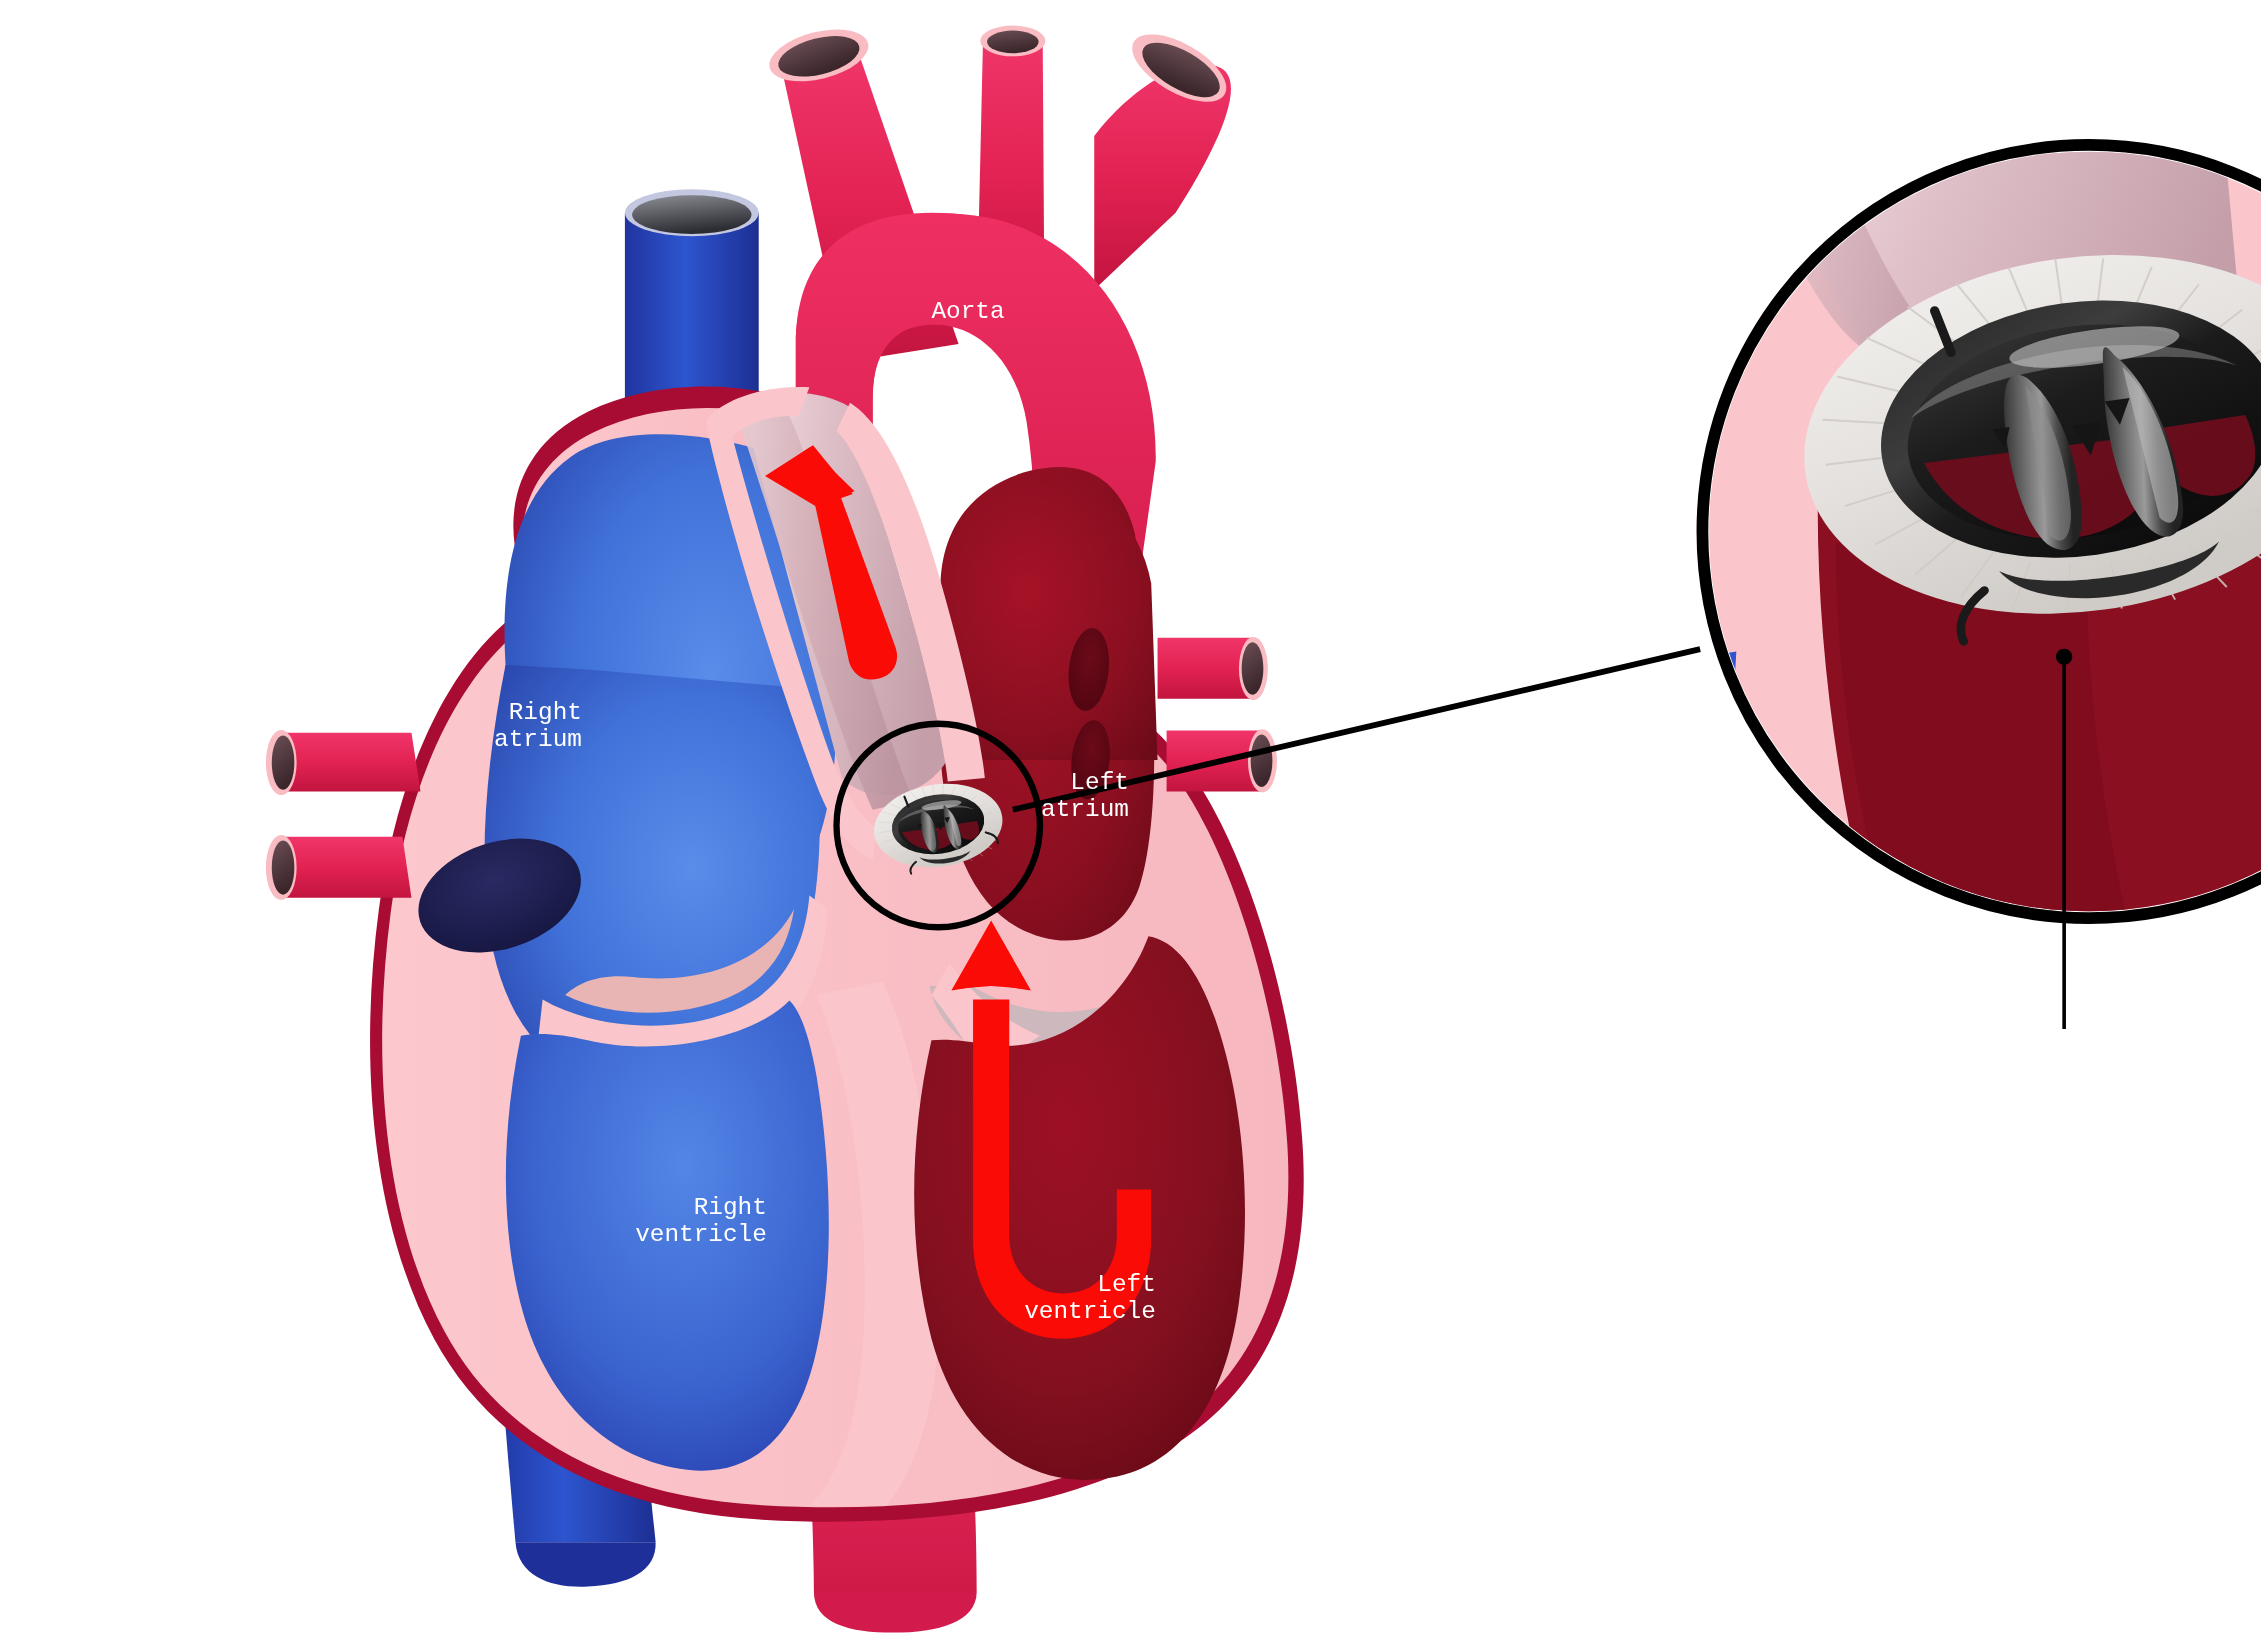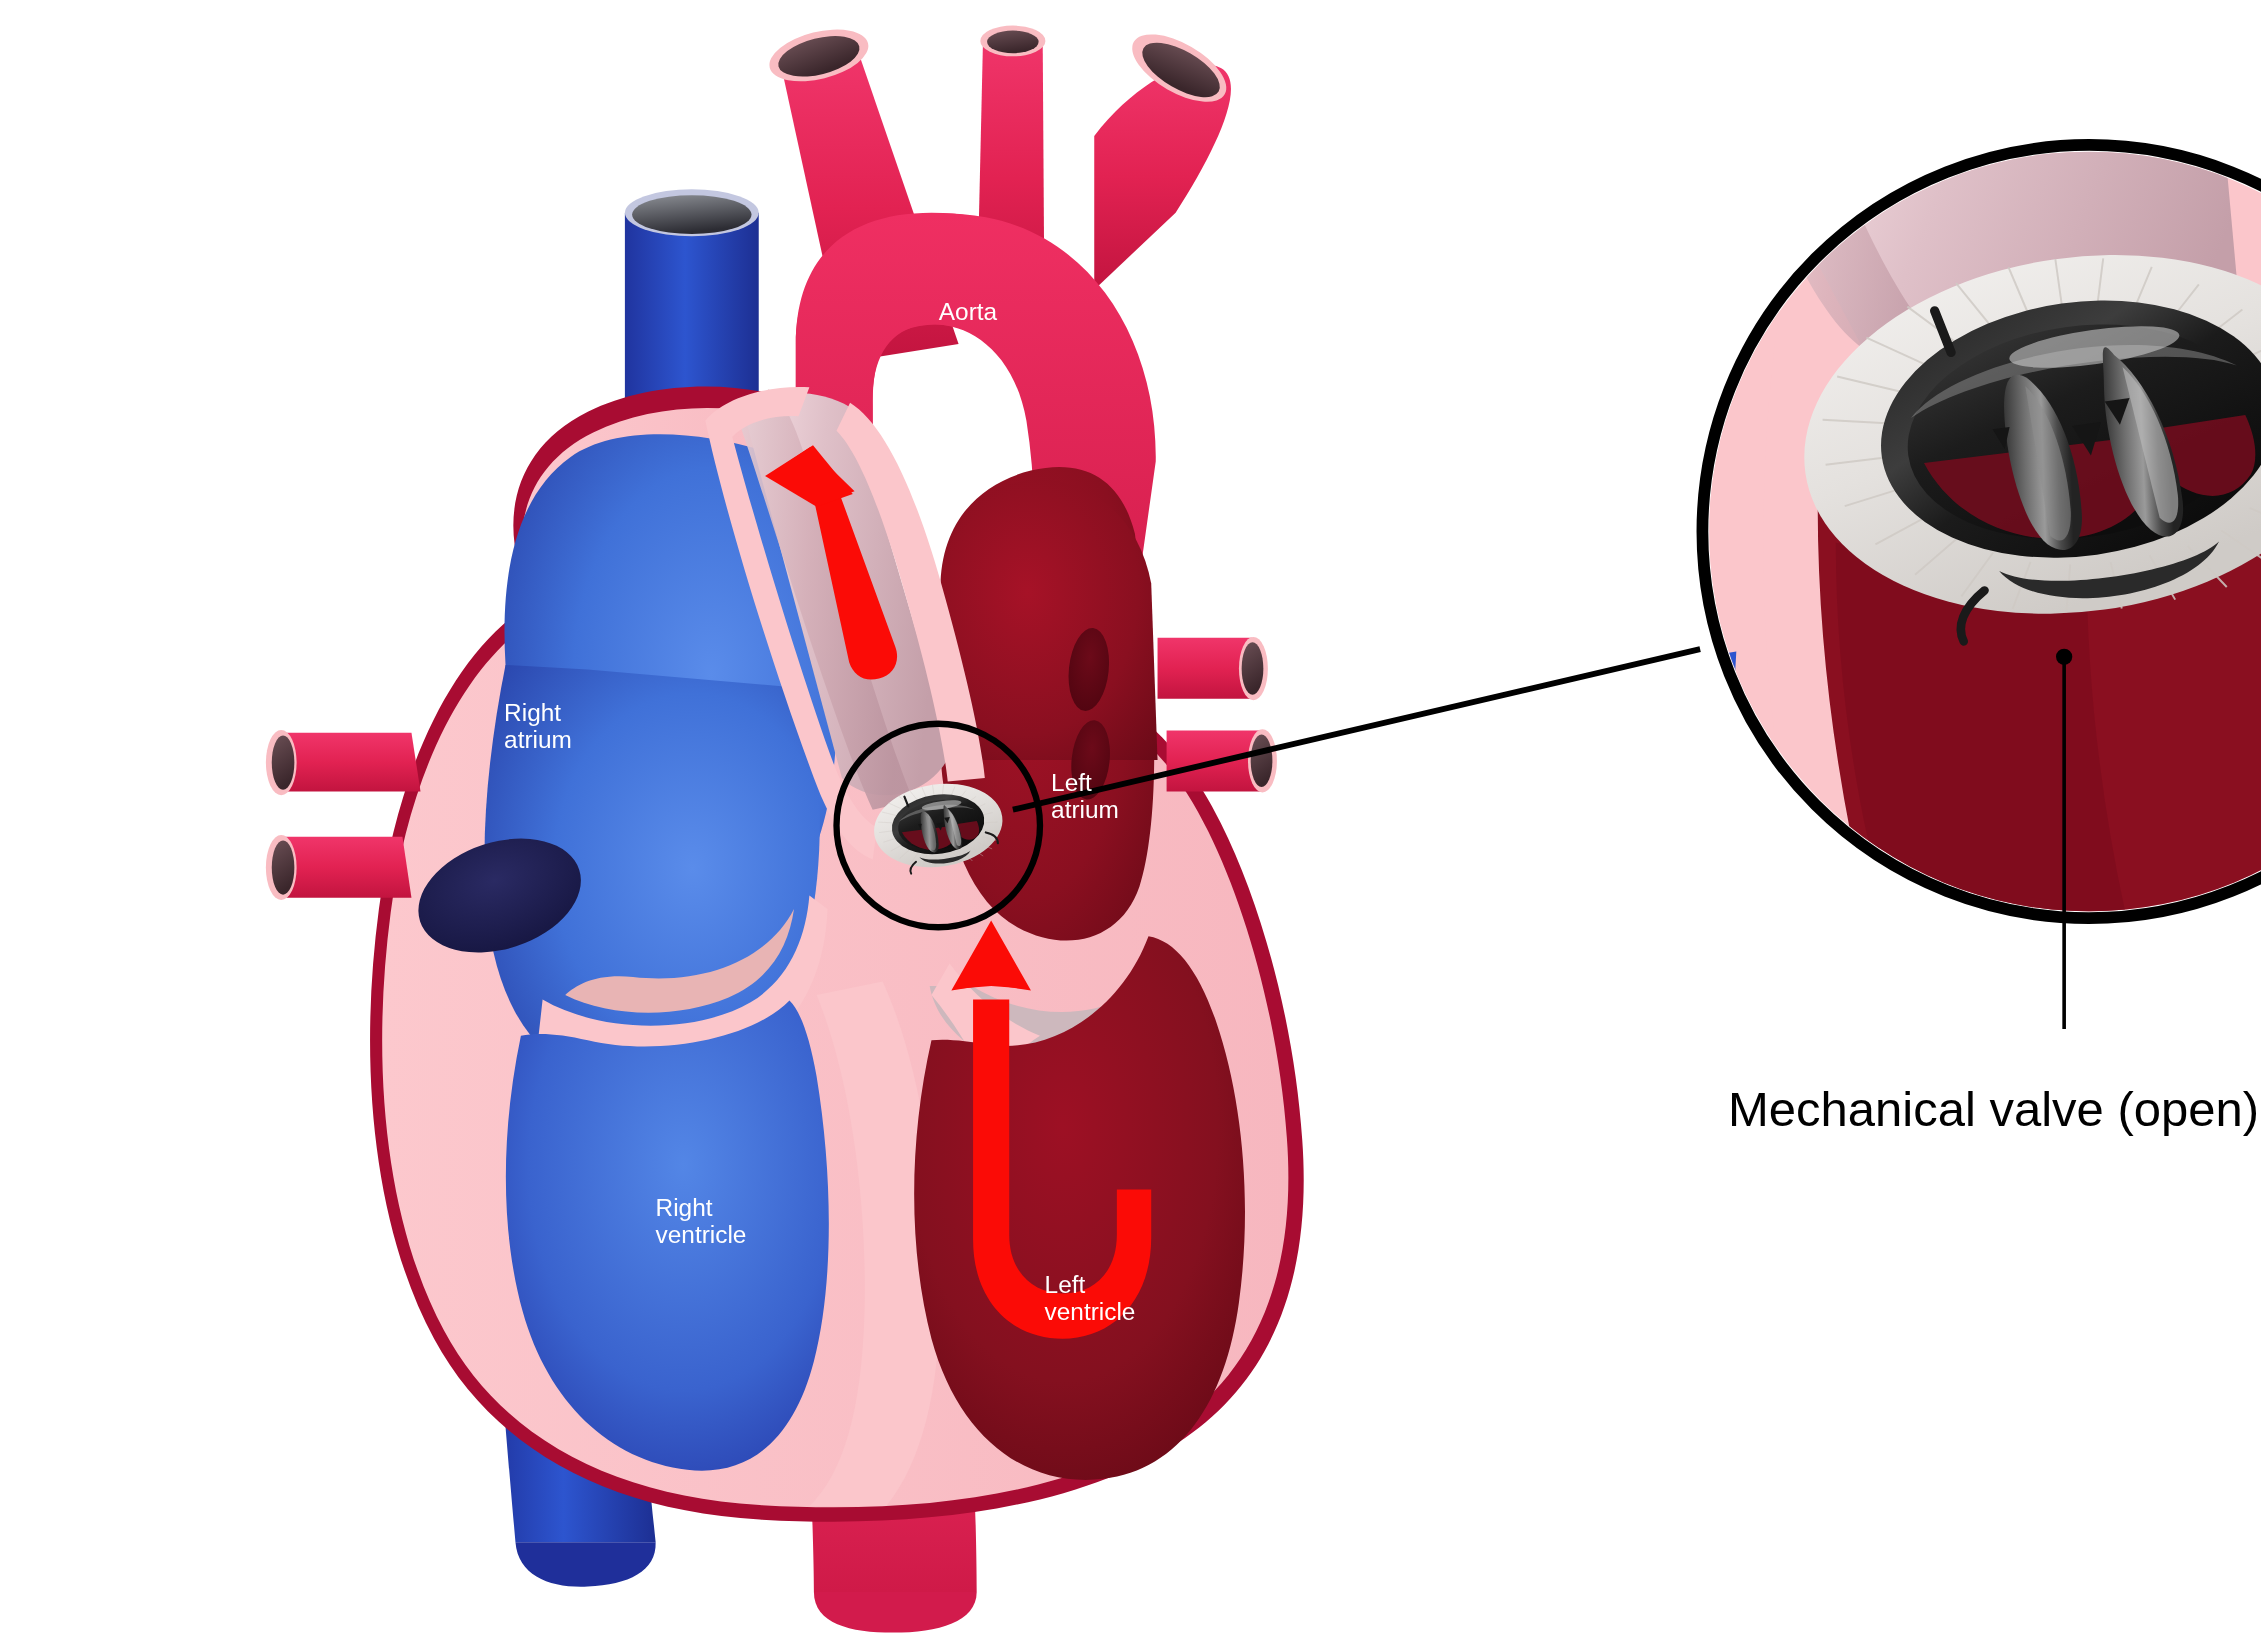--- a/index.html
+++ b/index.html
@@ -6,22 +6,22 @@
   html,body{margin:0;padding:0;background:#ffffff;}
   body{
     font-family:"Liberation Sans","DejaVu Sans",sans-serif;
     width:2713px;height:1641px;overflow:hidden;position:relative;
   }
   #stage{position:relative;width:2713px;height:1641px;background:#ffffff;}
   #scene{position:absolute;inset:0;}
   .anatomy-label{
     position:absolute;
     color:#ffffff;
-    font-family:Liberation Sans, sans-serif;
-    text-align:left;
+    font-family:Liberation Mono, monospace;
+    text-align:right;
     line-height:1.12;
     white-space:pre-line;
     pointer-events:none;
     user-select:none;
   }
   .callout-text{
     position:absolute;
     color:#000000;
     font-family:"Liberation Sans","DejaVu Sans",sans-serif;
     white-space:nowrap;
@@ -475,16 +475,15 @@
 
   <div class="anatomy-label" style="left:1085px; top:796px; font-size:24.4px; transform:translate(-50%,-50%);">Left
 atrium</div>
 
   <div class="anatomy-label" style="left:701px; top:1221px; font-size:24.4px; transform:translate(-50%,-50%);">Right
 ventricle</div>
 
   <div class="anatomy-label" style="left:1090px; top:1298px; font-size:24.4px; transform:translate(-50%,-50%);">Left
 ventricle</div>
 
-  <div class="callout-text" style="left:1728px; top:1081px; font-size:49px;">Mechanical valve (open)</div>
 
 </div>
 
 
 </body></html>

